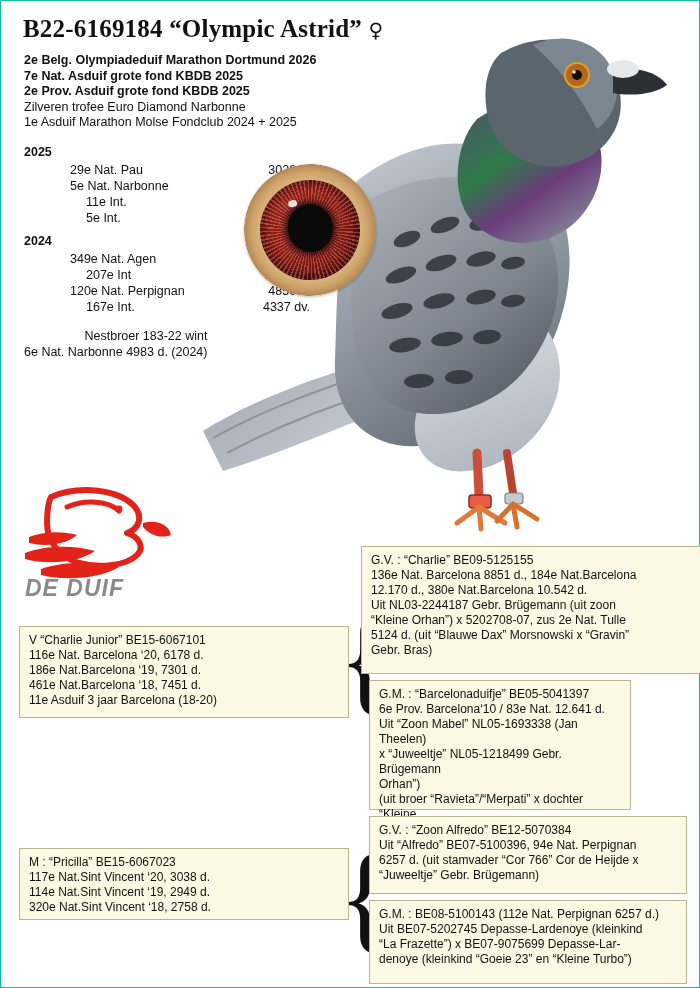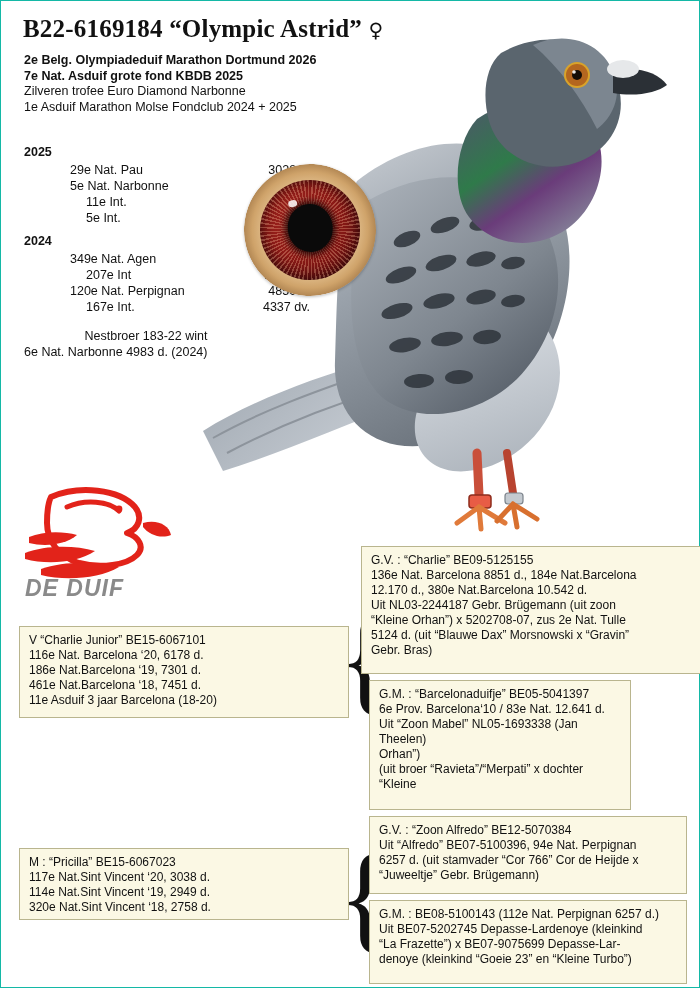--- a/index.html
+++ b/index.html
@@ -197,20 +197,21 @@
 <div class="page">
 
   <div class="ring-title">
     <span>B22-6169184 “Olympic Astrid”</span>
     <span class="gender">♀</span>
   </div>
 
   <div class="titles">
     <div class="b">2e Belg. Olympiadeduif Marathon Dortmund 2026</div>
     <div class="b">7e Nat. Asduif grote fond KBDB 2025</div>
+    <div class="b">2e Prov. Asduif grote fond KBDB 2025</div>
     <div>Zilveren trofee Euro Diamond Narbonne</div>
     <div>1e Asduif Marathon Molse Fondclub 2024 + 2025</div>
   </div>
 
   <div class="year-block" id="year2025">
     <div class="year-head">2025</div>
     <div class="res-row">
       <span class="res-name">29e Nat. Pau</span>
       <span class="res-val">3028 d.</span>
     </div>
@@ -376,20 +377,21 @@
     <p>Uit NL03-2244187 Gebr. Brügemann (uit zoon</p>
     <p>“Kleine Orhan”) x 5202708-07, zus 2e Nat. Tulle</p>
     <p>5124 d. (uit “Blauwe Dax” Morsnowski x “Gravin”</p>
     <p>Gebr. Bras)</p>
   </div>
 
   <div class="ped-box" id="box-gm1">
     <p>G.M. : “Barcelonaduifje” BE05-5041397</p>
     <p>6e Prov. Barcelona‘10 / 83e Nat. 12.641 d.</p>
     <p>Uit “Zoon Mabel” NL05-1693338 (Jan Theelen)</p>
+    <p>x “Juweeltje” NL05-1218499 Gebr. Brügemann</p>
     <p>Orhan”)</p>
     <p>(uit broer “Ravieta”/“Merpati” x dochter “Kleine</p>
   </div>
 
   <div class="ped-box" id="box-gv2">
     <p>G.V. : “Zoon Alfredo” BE12-5070384</p>
     <p>Uit “Alfredo” BE07-5100396, 94e Nat. Perpignan</p>
     <p>6257 d. (uit stamvader “Cor 766” Cor de Heijde x</p>
     <p>“Juweeltje” Gebr. Brügemann)</p>
   </div>

